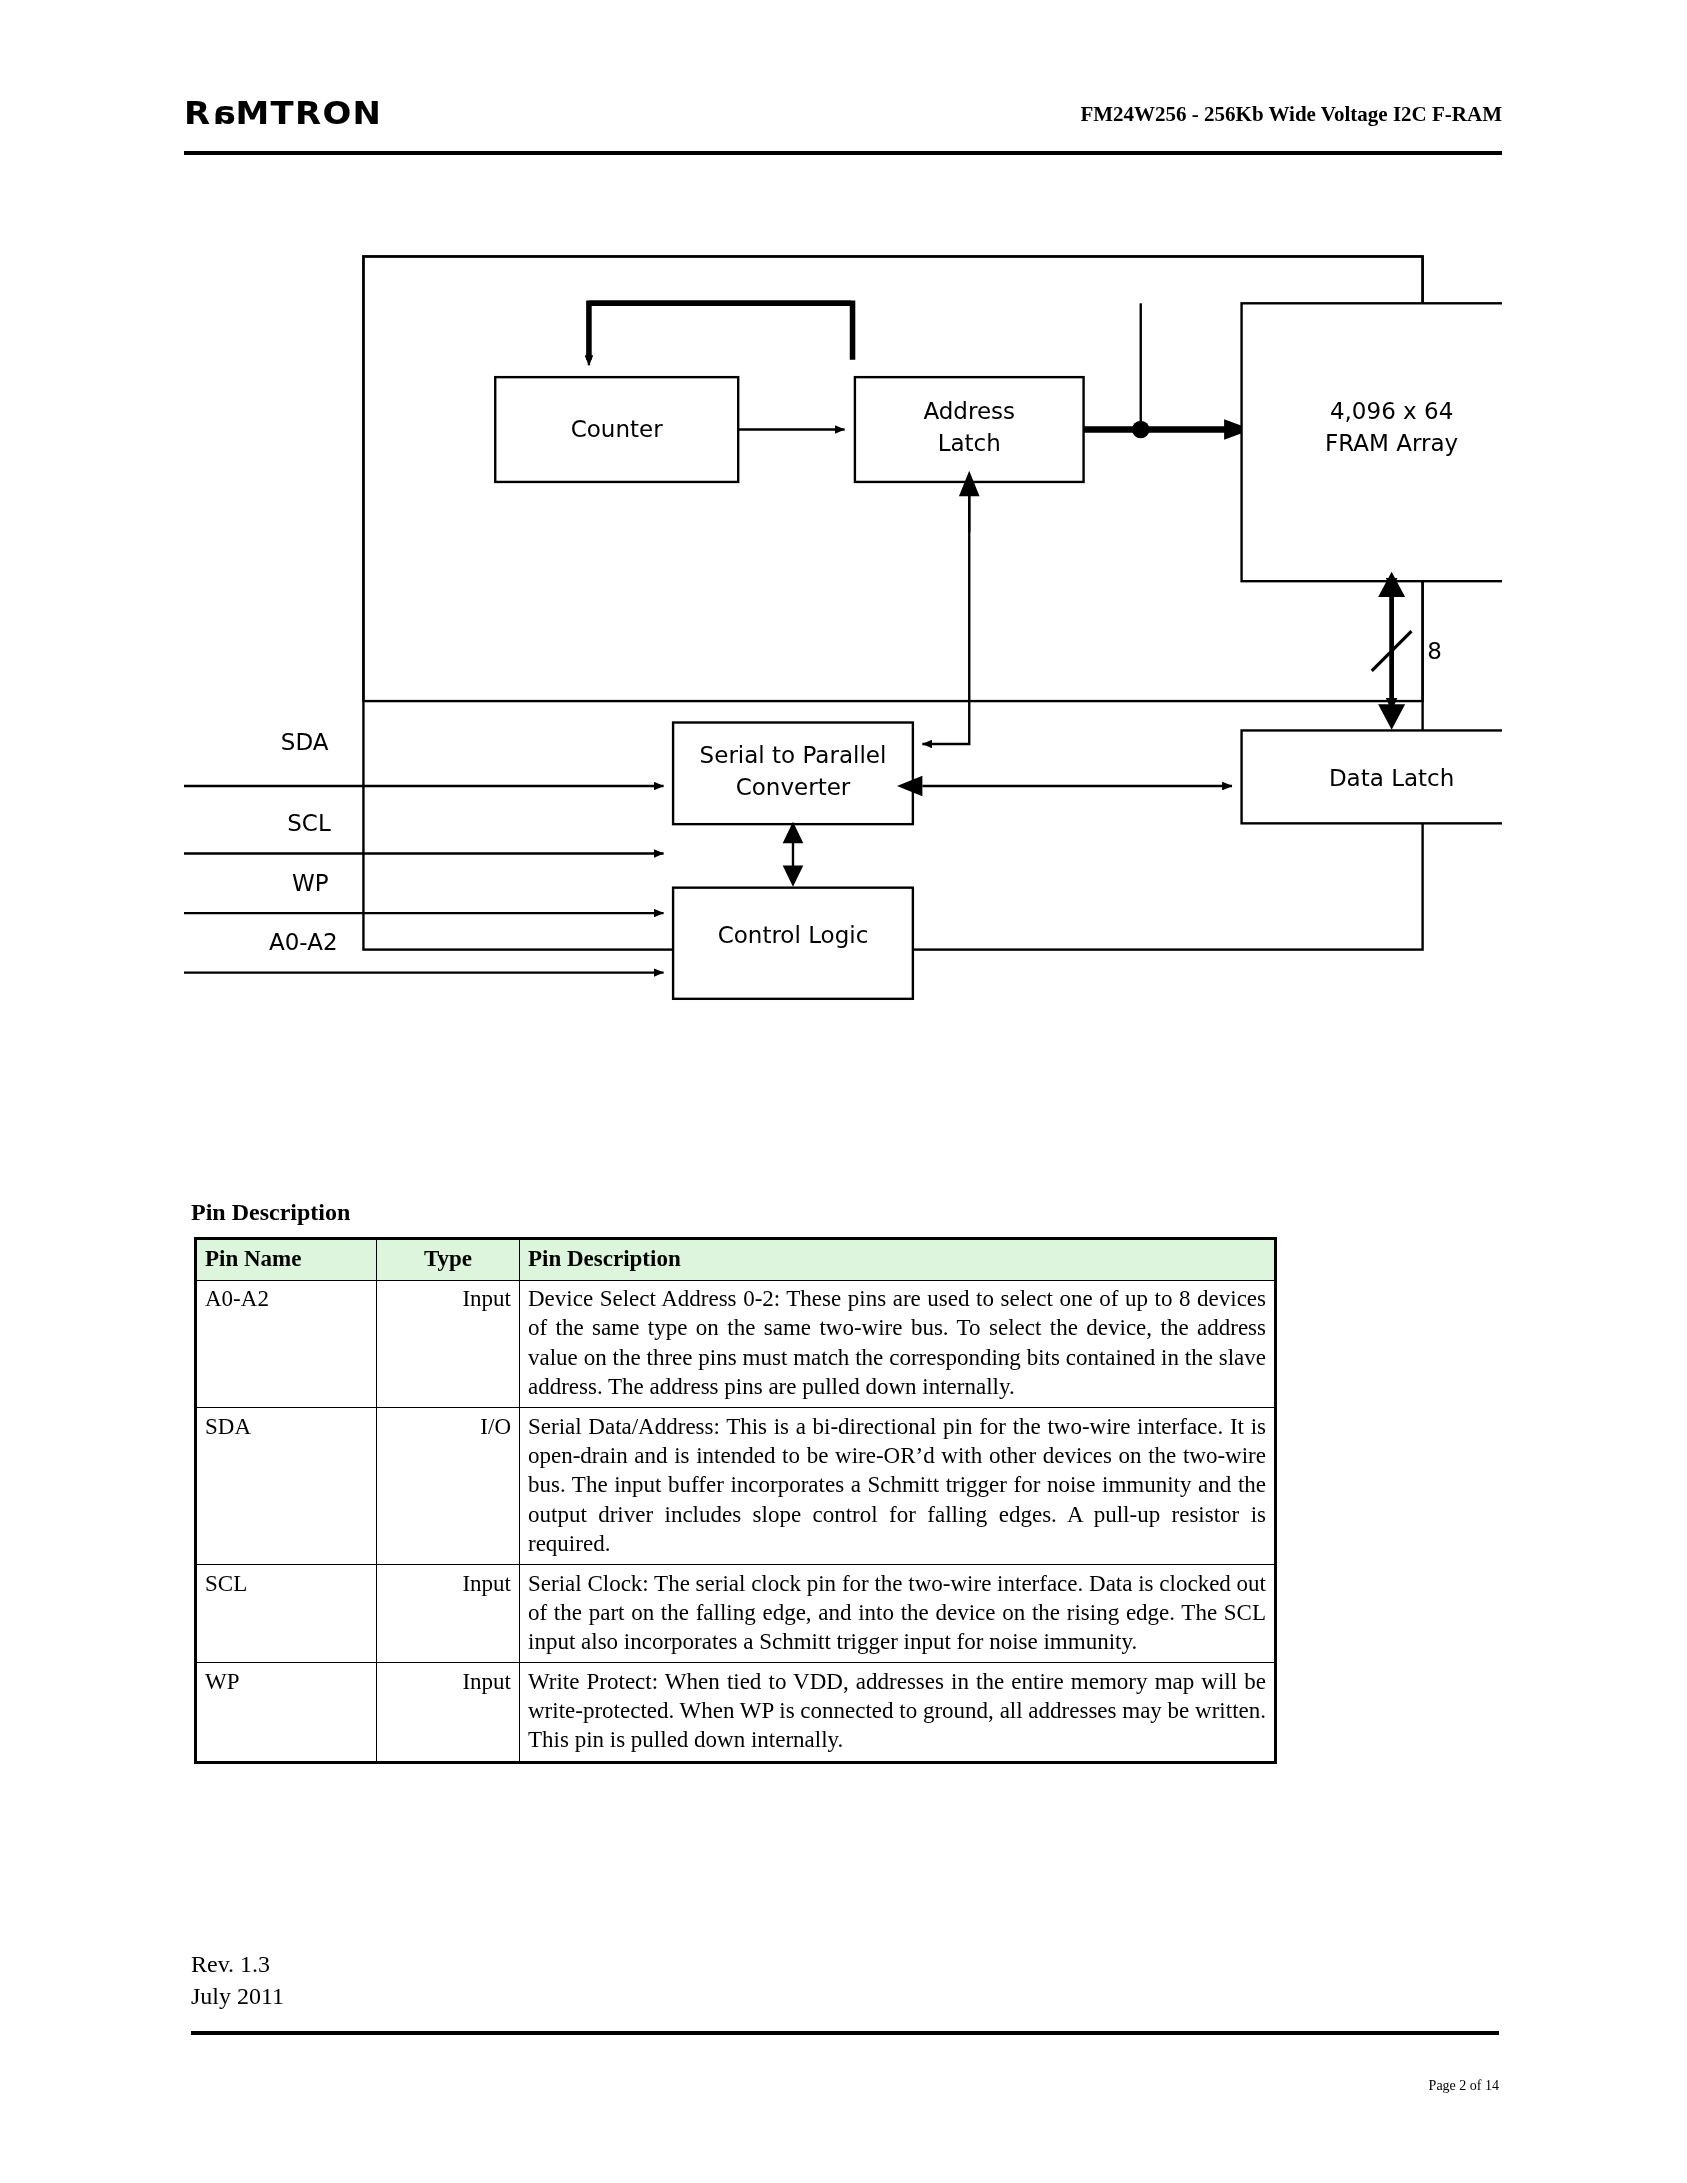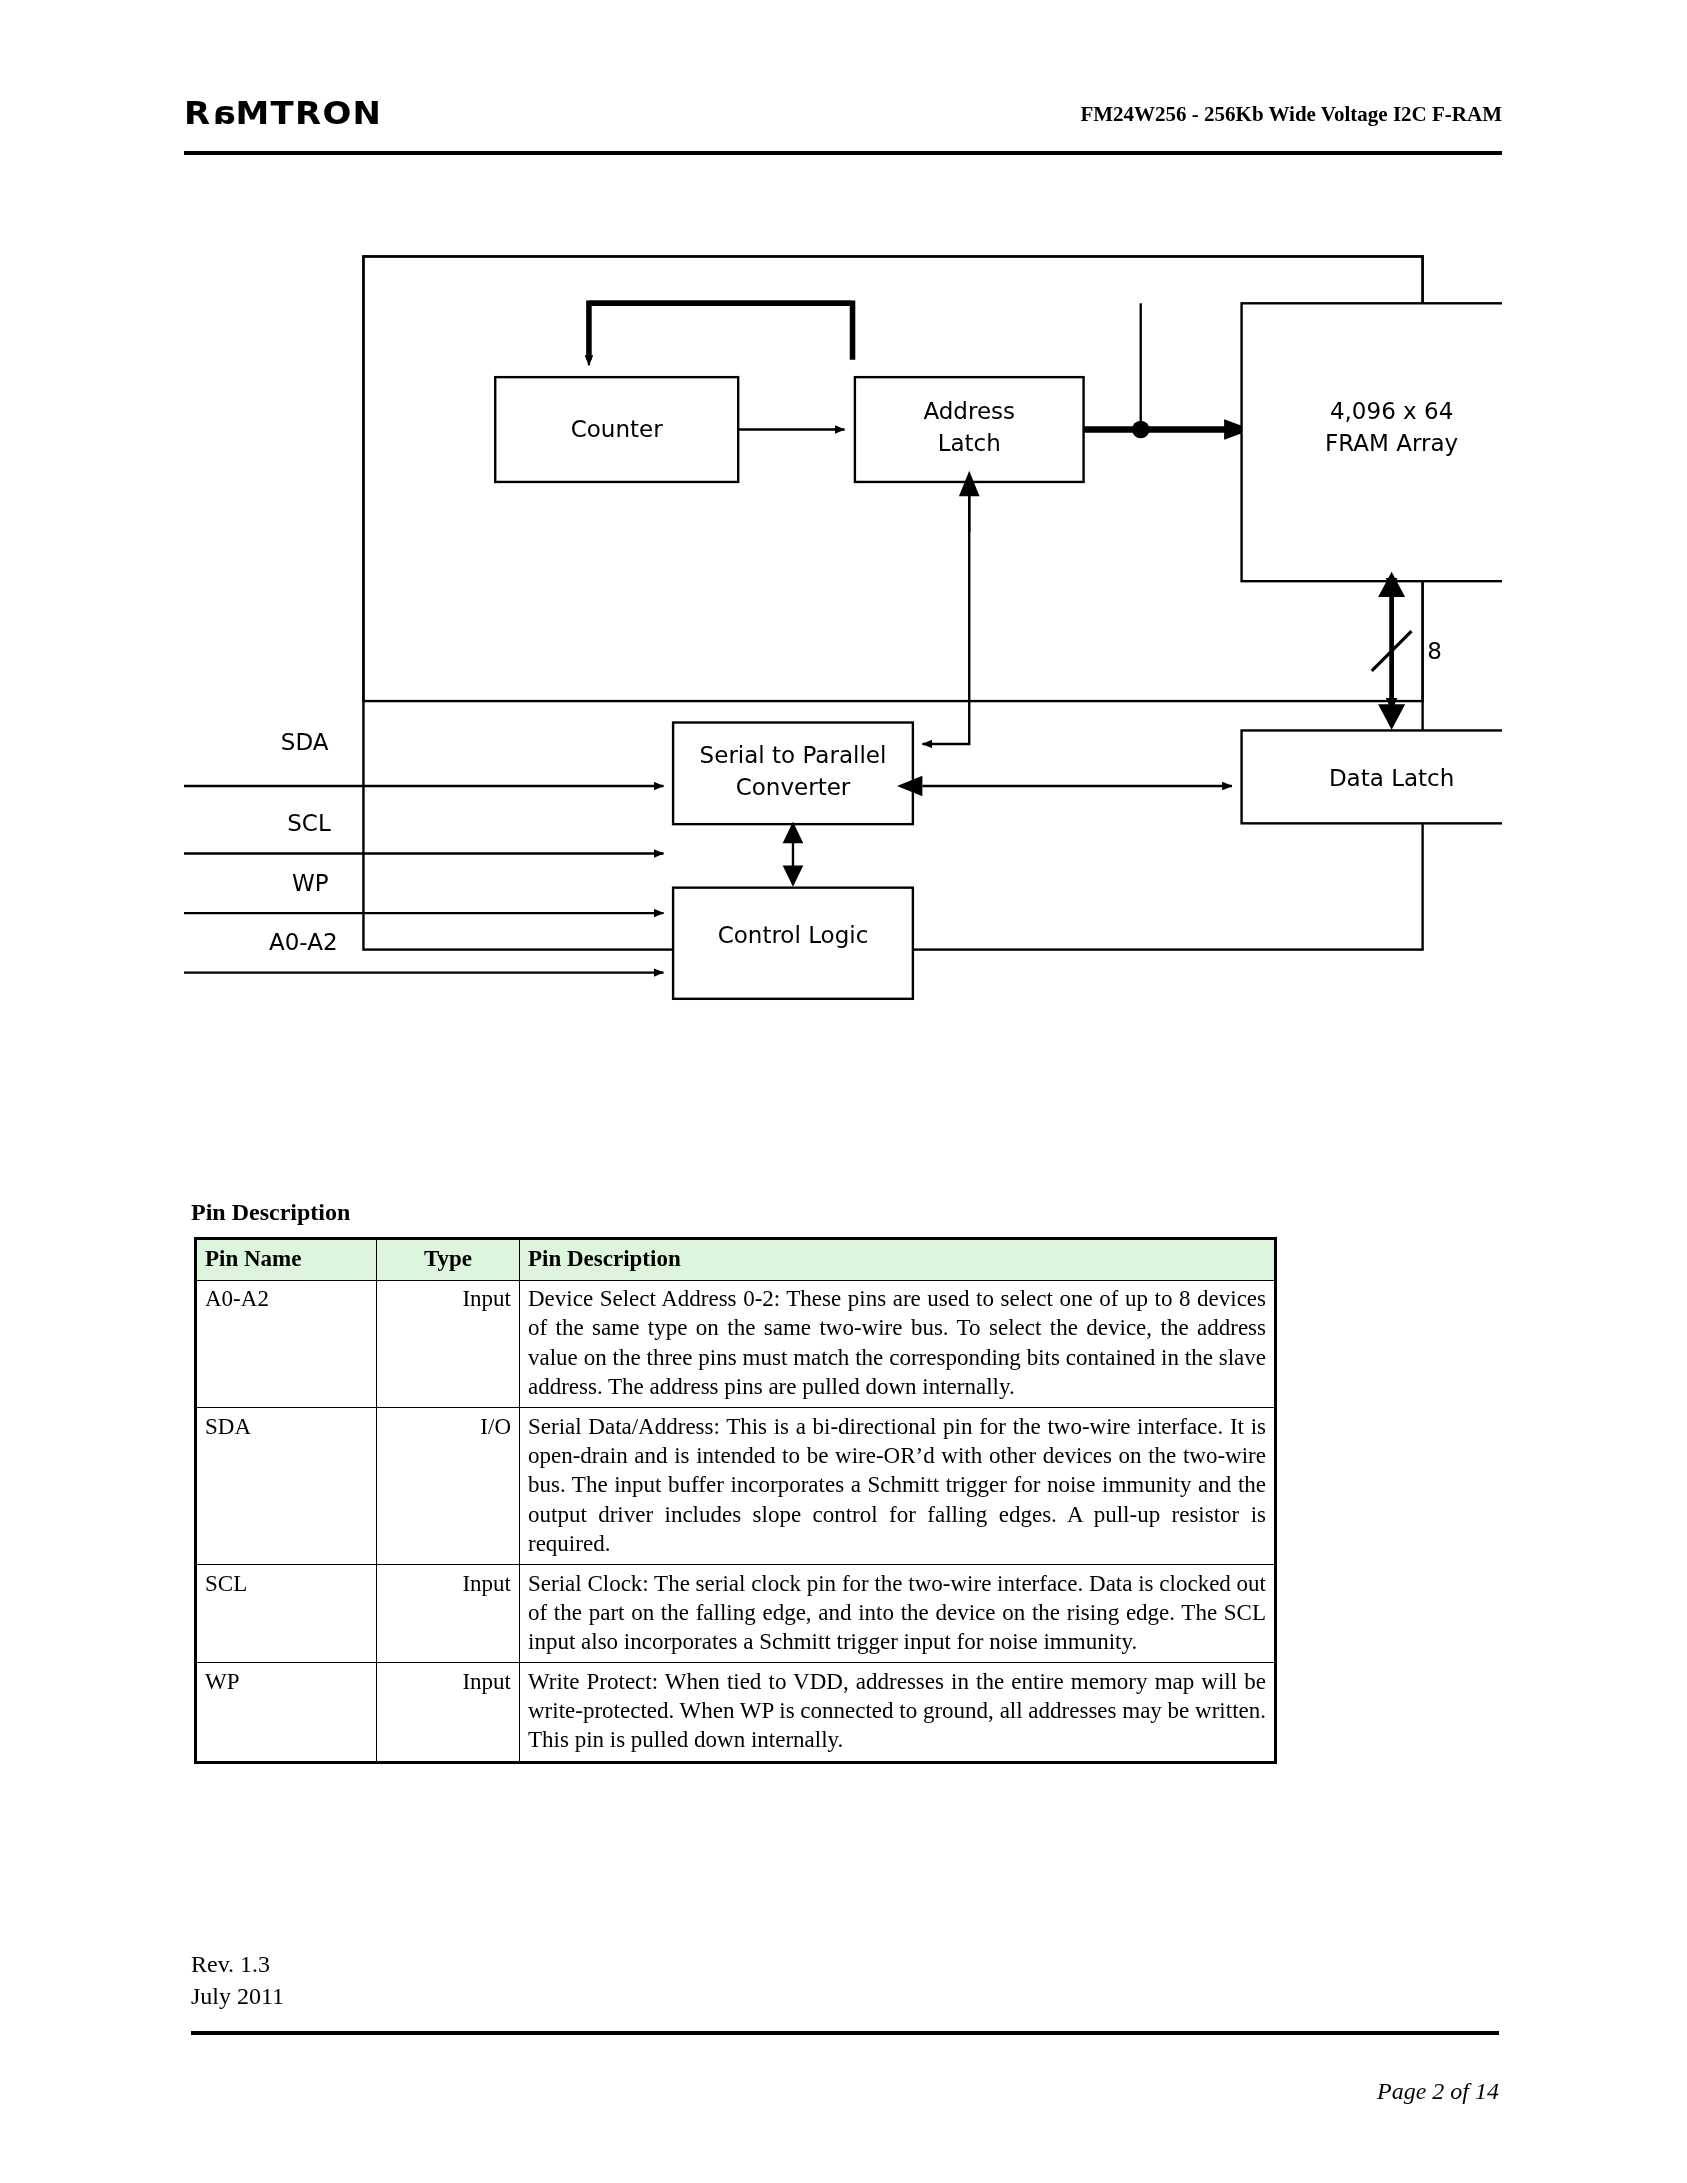--- a/index.html
+++ b/index.html
@@ -164,22 +164,21 @@
     top: 1948px;
     font-family: Liberation Serif, serif;
     font-size: 24px;
     line-height: 1.35;
   }
   .footer-right {
     position: absolute;
     right: 188px;
     top: 2078px;
     font-family: "Liberation Serif", serif;
-    font-size: 24px;
-    font-style: italic;
+    font-size: 14px;
   }
 </style>
 </head>
 <body>
 
 <div class="page">
 
   <div class="header">
     <div class="logo">R<span class="flip">a</span>MTRON</div>
     <div class="header-title">FM24W256 - 256Kb Wide Voltage I2C F-RAM</div>

